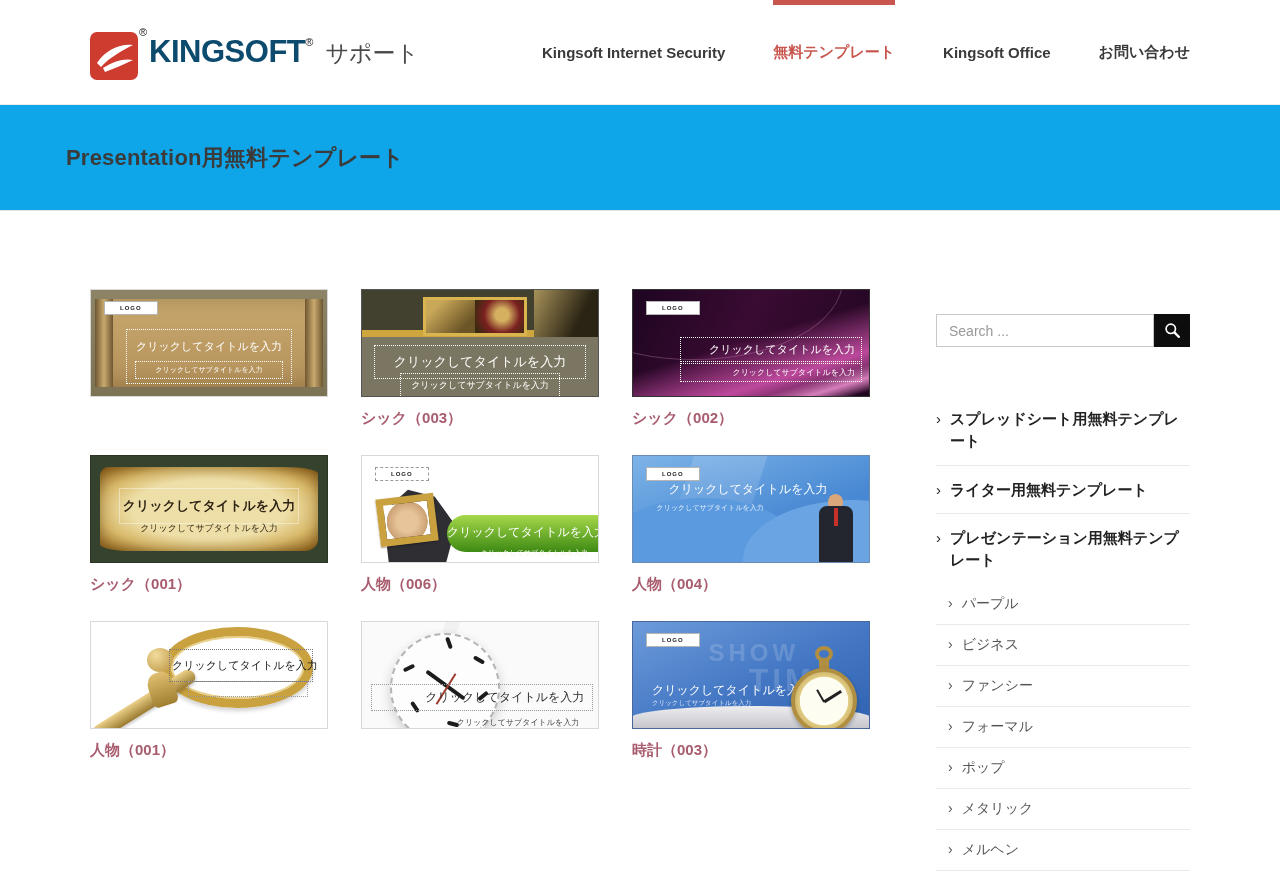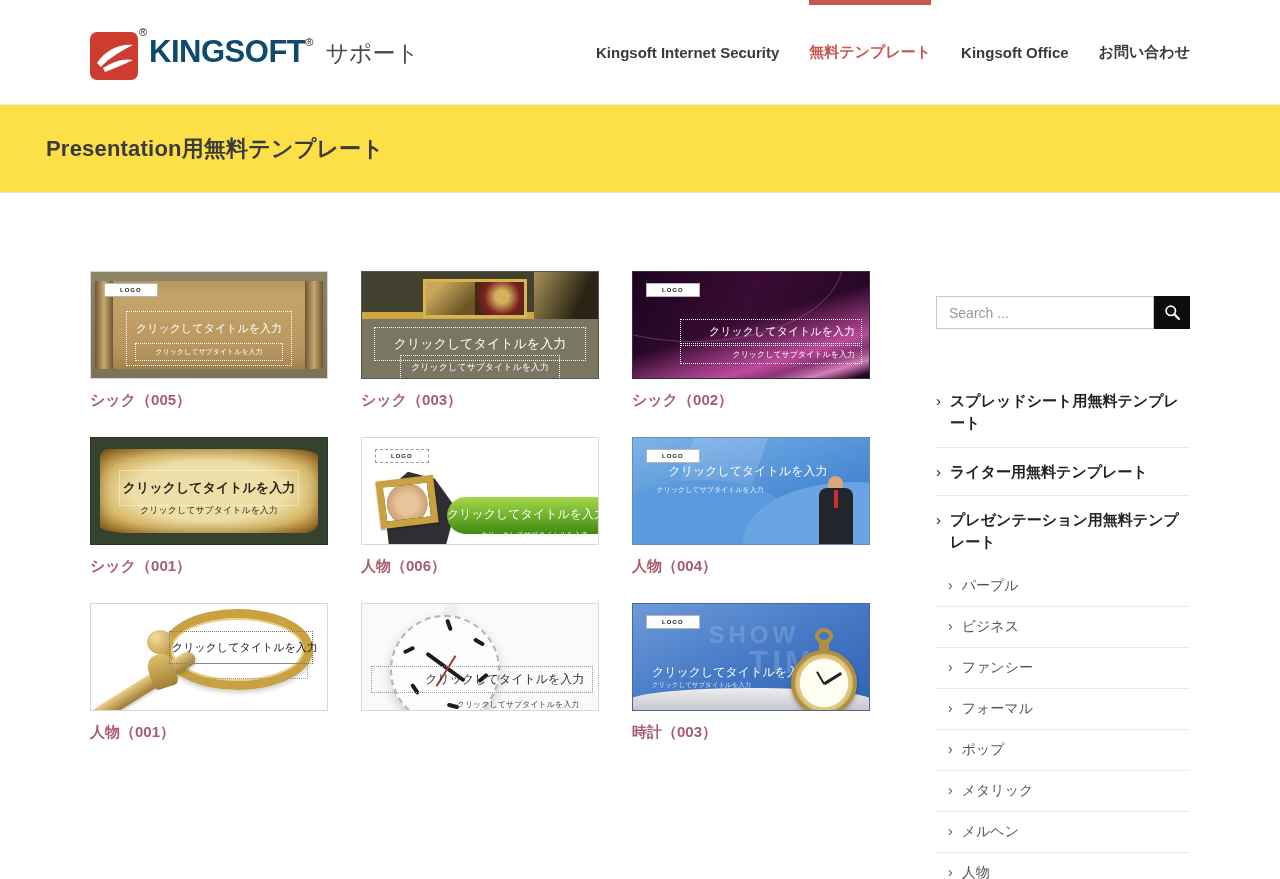--- a/index.html
+++ b/index.html
@@ -10,29 +10,29 @@
   .header { height:104px; background:#fff; display:flex; align-items:center;
     justify-content:space-between; padding:0 90px; position:relative; }
   .logo { display:flex; align-items:flex-start; cursor:pointer; }
   .logo-mark { width:48px; height:48px; margin-top:8px; }
   .logo-reg1 { font-size:11px; color:#222; margin:2px 2px 0 1px; }
   .logo-text { font-size:31px; font-weight:bold; color:#0c4a6e; letter-spacing:-0.5px; margin-top:10px; }
   .logo-reg2 { font-size:11px; color:#222; margin-top:12px; }
   .logo-suffix { font-size:23px; color:#4a4a4a; margin:14px 0 0 12px; }
 
   .nav { display:flex; height:104px; }
-  .nav-item { position:relative; display:flex; align-items:center; margin-left:30px;
+  .nav-item { position:relative; display:flex; align-items:center; margin-left:48px;
     font-size:15px; font-weight:bold; color:#3a3a3a; cursor:pointer; white-space:nowrap; }
   .nav-item.active { color:#c9564e; }
   .nav-item.active::after { content:""; position:absolute; top:0; left:0; right:0;
     height:5px; background:#c9564e; }
 
   
-  .title-band { height:89px; background:#fde047; border-top:1px solid #ececea;
-    border-bottom:1px solid #e3e3e1; display:flex; align-items:center; padding-left:46px; }
+  .title-band { height:107px; background:#0ea5e9; border-top:1px solid #ececea;
+    border-bottom:1px solid #e3e3e1; display:flex; align-items:center; padding-left:66px; }
   .page-title { font-size:22px; font-weight:bold; color:#3b3b3b; letter-spacing:0.2px; }
 
   
   .content { display:flex; padding:78px 90px 0 90px; }
   .grid { width:780px; display:flex; flex-wrap:wrap; align-content:flex-start; }
   .card { width:238px; margin-right:33px; margin-bottom:26px; cursor:pointer; }
   .card:nth-child(3n) { margin-right:0; }
   .card-label { margin-top:10px; font-size:15px; line-height:22px; font-weight:bold; color:#a85c6e; }
 
   .thumb { position:relative; width:238px; height:108px; border:1px solid #d8d8d8;
@@ -228,21 +228,20 @@
         <div class="logo-tag">LOGO</div>
         <div class="scroll">
           <div class="roll l"></div>
           <div class="roll r"></div>
         </div>
         <div class="tbox dotted">
           <div class="ttl">クリックしてタイトルを入力</div>
           <div class="sbox dotted">クリックしてサブタイトルを入力</div>
         </div>
       </div>
-      <div class="card-label">シック（005）</div>
     </div>
 
     <div class="card">
       <div class="thumb t-chic003">
         <div class="top"></div>
         <div class="ph3"></div>
         <div class="photos">
           <div class="ph1"></div>
           <div class="ph2"></div>
         </div>

